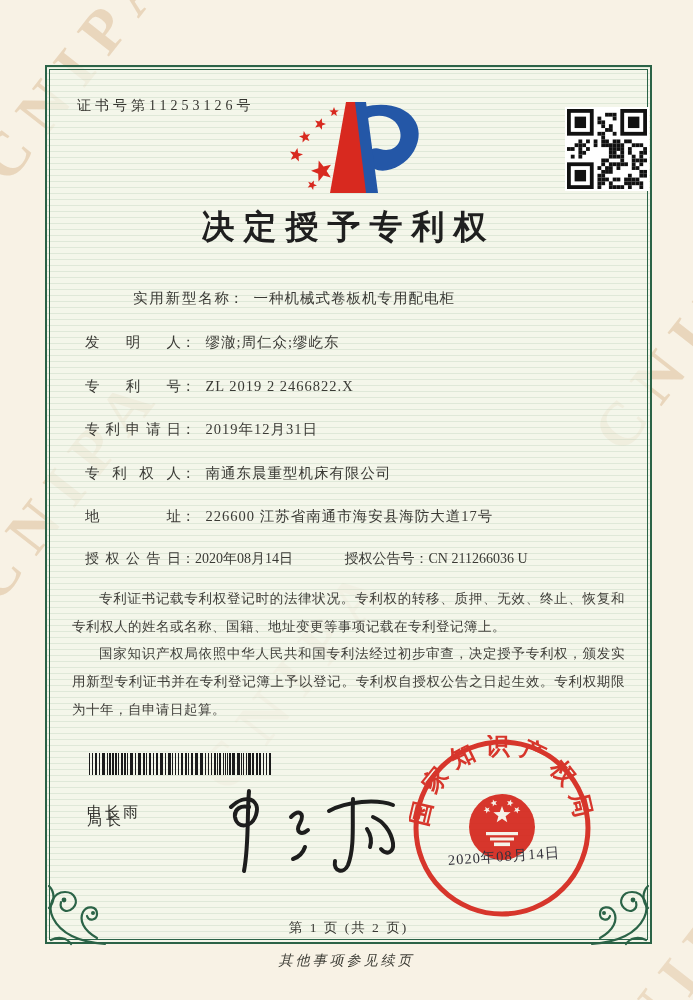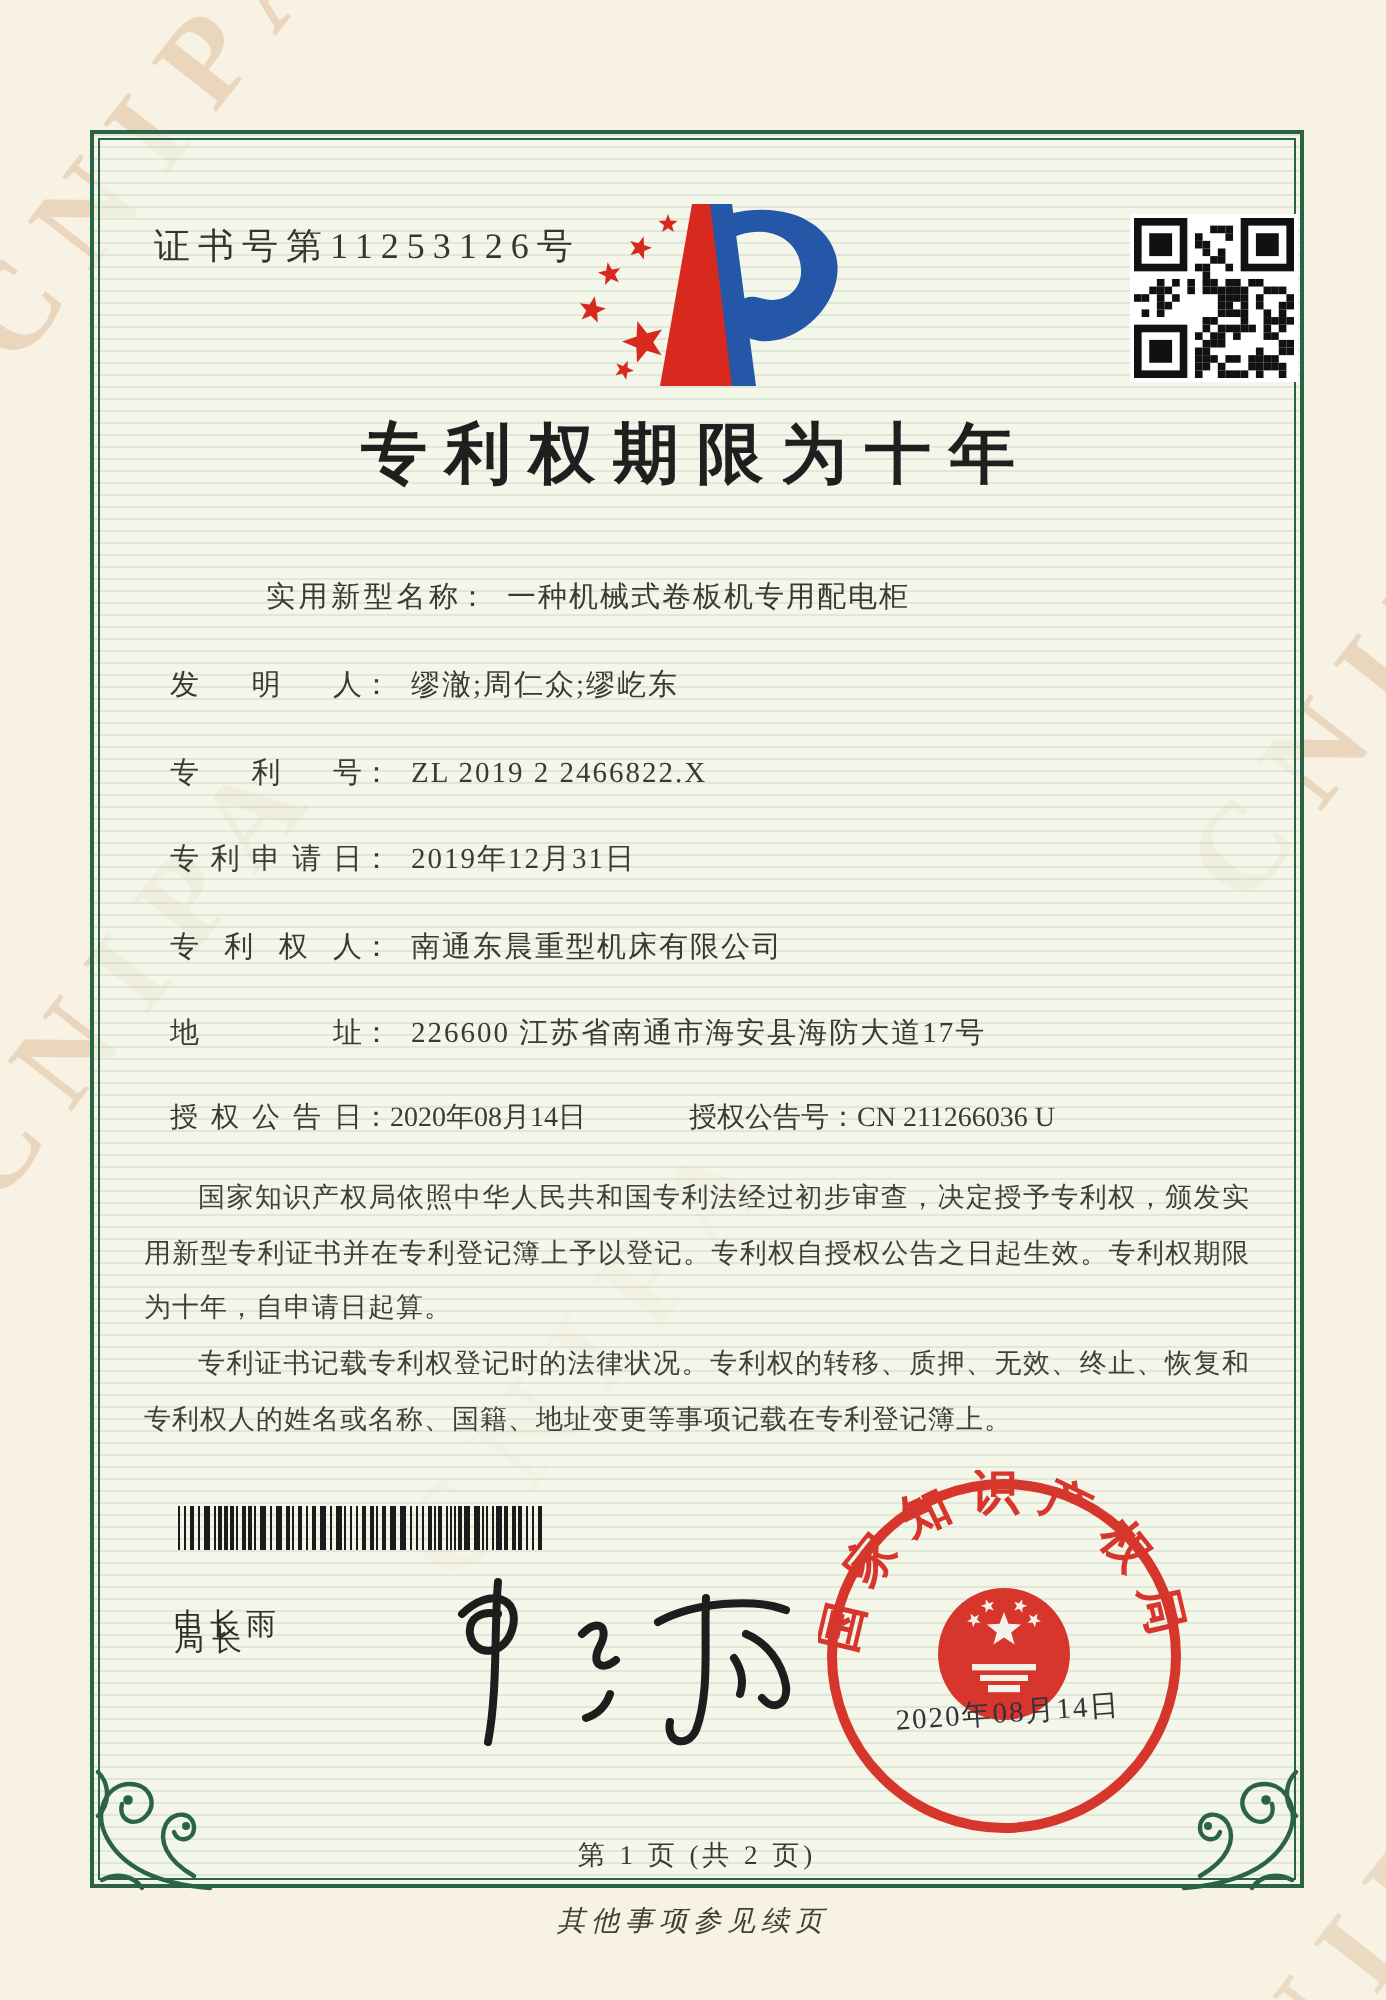--- a/index.html
+++ b/index.html
@@ -31,21 +31,21 @@
       rgba(0,0,0,0) 1px, rgba(0,0,0,0) 6px);
   }
   .cert::before{
     content:"";position:absolute;left:2px;top:2px;right:2px;bottom:2px;
     border:1px solid #2b6347;pointer-events:none;
   }
   .flourish{position:absolute;width:72px;height:72px;z-index:3;}
   .flourish.bl{left:-8px;bottom:-8px;}
   .flourish.br{right:-8px;bottom:-8px;transform:scaleX(-1);}
   
-  .cert-number{position:absolute;left:30px;top:44px;font-size:18px;letter-spacing:4px;color:#35352f;}
+  .cert-number{position:absolute;left:30px;top:30px;font-size:14px;letter-spacing:4px;color:#35352f;}
   .logo{position:absolute;left:225px;top:30px;width:160px;height:100px;}
   .qr{position:absolute;left:518px;top:40px;width:80px;height:80px;background:#fff;padding:2px;}
   .title{
     position:absolute;left:0;top:138px;width:100%;text-align:center;
     font-size:33px;font-weight:bold;letter-spacing:9px;color:#1f1f1f;
   }
   .fields{position:absolute;left:38px;top:222px;width:540px;font-size:14.5px;}
   .frow{position:absolute;left:0;white-space:nowrap;color:#3a3a35;}
   .frow .lbl{display:inline-block;width:96px;text-align:justify;text-align-last:justify;vertical-align:top;}
   .frow .colon{display:inline-block;margin-right:10px;}
@@ -247,21 +247,21 @@
         <rect x="76" y="76" width="4" height="4" fill="#111"></rect>
         <rect x="32" y="80" width="4" height="4" fill="#111"></rect>
         <rect x="44" y="80" width="4" height="4" fill="#111"></rect>
         <rect x="48" y="80" width="4" height="4" fill="#111"></rect>
         <rect x="52" y="80" width="4" height="4" fill="#111"></rect>
         <rect x="56" y="80" width="4" height="4" fill="#111"></rect>
         <rect x="64" y="80" width="4" height="4" fill="#111"></rect>
         <rect x="76" y="80" width="4" height="4" fill="#111"></rect>
       </svg>
 
-    <div class="title">专利权期限为十年</div>
+    <div class="title">决定授予专利权</div>
 
     <div class="fields">
       <div class="frow r0">
         <span class="lbl">实用新型名称</span><span class="colon">：</span><span class="val">一种机械式卷板机专用配电柜</span>
       </div>
       <div class="frow r1">
         <span class="lbl">发明人</span><span class="colon">：</span><span class="val">缪澈;周仁众;缪屹东</span>
       </div>
       <div class="frow r2">
         <span class="lbl">专利号</span><span class="colon">：</span><span class="val">ZL 2019 2 2466822.X</span>
@@ -276,22 +276,22 @@
         <span class="lbl">地址</span><span class="colon">：</span><span class="val">226600 江苏省南通市海安县海防大道17号</span>
       </div>
     </div>
 
     <div class="grantrow">
       <span><span class="lbl" style="display:inline-block;width:96px;text-align:justify;text-align-last:justify;">授权公告日</span><span class="colon">：</span><span class="val">2020年08月14日</span></span>
       <span class="half2"><span>授权公告号</span><span class="colon">：</span><span class="val">CN 211266036 U</span></span>
     </div>
 
     <div class="paras">
+      <p>专利证书记载专利权登记时的法律状况。专利权的转移、质押、无效、终止、恢复和专利权人的姓名或名称、国籍、地址变更等事项记载在专利登记簿上。</p>
       <p>国家知识产权局依照中华人民共和国专利法经过初步审查，决定授予专利权，颁发实用新型专利证书并在专利登记簿上予以登记。专利权自授权公告之日起生效。专利权期限为十年，自申请日起算。</p>
-      <p>专利证书记载专利权登记时的法律状况。专利权的转移、质押、无效、终止、恢复和专利权人的姓名或名称、国籍、地址变更等事项记载在专利登记簿上。</p>
     </div>
 
     <svg class="barcode" viewBox="0 0 190 22" preserveAspectRatio="none">
         <rect x="2" y="0" width="1" height="22" fill="#1b1b1b"></rect>
         <rect x="5" y="0" width="1" height="22" fill="#1b1b1b"></rect>
         <rect x="8" y="0" width="2" height="22" fill="#1b1b1b"></rect>
         <rect x="12" y="0" width="1" height="22" fill="#1b1b1b"></rect>
         <rect x="15" y="0" width="3" height="22" fill="#1b1b1b"></rect>
         <rect x="20" y="0" width="1" height="22" fill="#1b1b1b"></rect>
         <rect x="22" y="0" width="2" height="22" fill="#1b1b1b"></rect>

